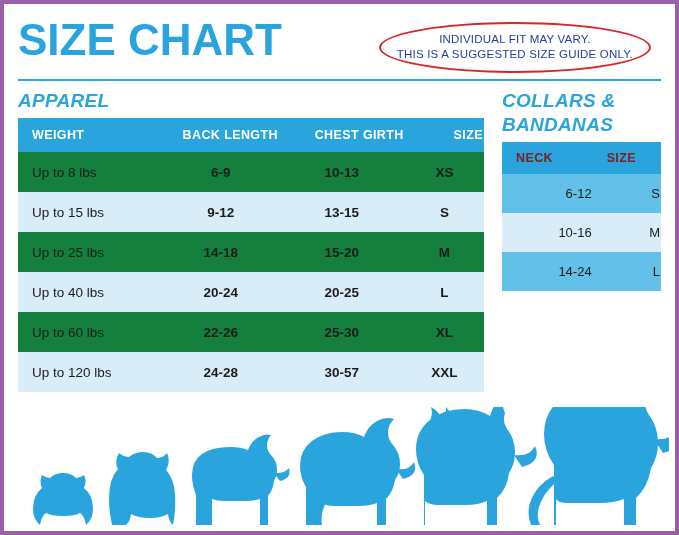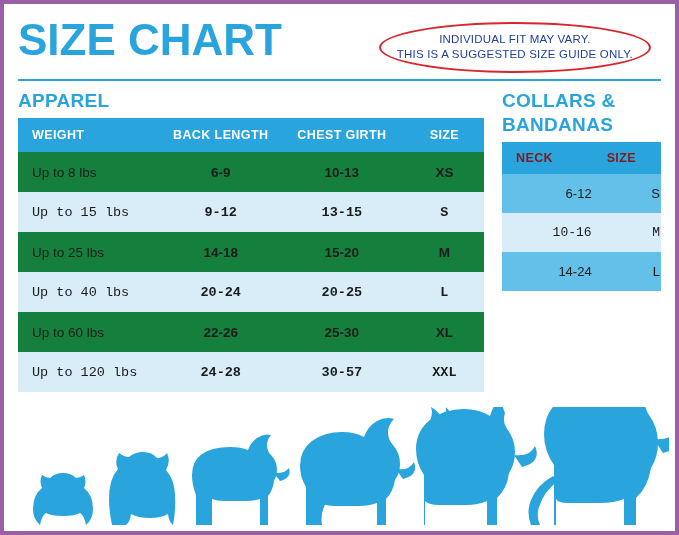--- a/index.html
+++ b/index.html
@@ -65,20 +65,21 @@
   }
 
   
   .sec-title {
     color: #29a4dd;
     font-weight: bold;
     font-size: 19px;
     letter-spacing: .3px;
     margin: 9px 0 6px 0;
     line-height: 22px;
+    font-style: italic;
   }
 
   
   .columns {
     display: flex;
     align-items: flex-start;
     gap: 18px;
   }
   .col-apparel { width: 466px; flex: none; }
   .col-collars { flex: 1; }
@@ -89,33 +90,33 @@
     width: 100%;
     table-layout: fixed;
   }
   .apparel-table th {
     background: #29a4dd;
     color: #ffffff;
     font-size: 12.5px;
     font-weight: bold;
     letter-spacing: .4px;
     height: 32px;
-    text-align: center;
+    text-align: right;
   }
   .apparel-table th.left { text-align: left; padding-left: 14px; }
   .apparel-table td {
     height: 38px;
     font-size: 13.5px;
     color: #1b1b1b;
     text-align: center;
   }
   .apparel-table td.left { text-align: left; padding-left: 14px; }
   .apparel-table td.bold { font-weight: bold; }
   .row-a td { background: #15803d; }
-  .row-b td { background: #d9edf9; font-family: Liberation Mono, monospace; }
+  .row-b td { background: #d9edf9; }
 
   .collars-table th {
     background: #29a4dd;
     color: #7f1d1d;
     font-size: 12.5px;
     font-weight: bold;
     letter-spacing: .4px;
     height: 30px;
     text-align: left;
     padding-left: 14px;

